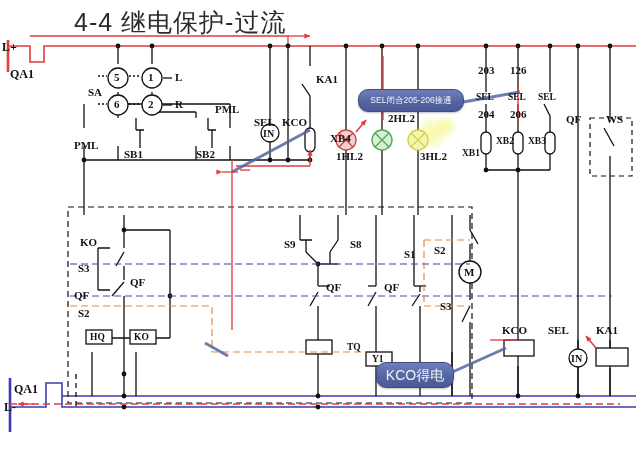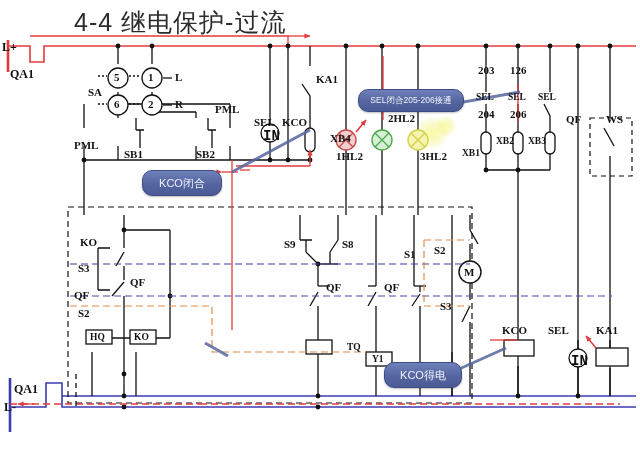--- a/index.html
+++ b/index.html
@@ -7,21 +7,21 @@
        font-family:"Liberation Serif", serif;}
   #stage{position:relative;width:640px;height:390px;background:#fff;}
   svg.sheet{position:absolute;left:0;top:0;width:640px;height:459px;}
 
   .ttl{position:absolute;font-family:"Liberation Sans", sans-serif;
        font-size:25px;color:#2b2b2b;letter-spacing:1px;white-space:nowrap;}
 
   .lbl{position:absolute;font-family:"Liberation Serif", serif;
        font-weight:bold;font-size:11px;color:#111;white-space:nowrap;}
   .lbl.sm{font-size:9.5px;}
-  .lbl.xs{font-size:14px;font-family:Liberation Mono, monospace;}
+  .lbl.xs{font-size:10px;}
   .lbl.bg{font-size:12px;}
 
   .cbox{position:absolute;border-radius:10px;
         background:linear-gradient(180deg,#6f7fba 0%,#55659f 55%,#4a5a96 100%);
         border:1px solid #3d4c85;
         box-shadow:0 1px 2px rgba(0,0,0,.25);
         color:#eef1fa;font-family:"Liberation Sans", sans-serif;
         display:flex;align-items:center;justify-content:center;
         text-align:center;line-height:1;}
 
@@ -340,34 +340,33 @@
   <div class="lbl" style="left:566px;top:113px;">QF</div>
   <div class="lbl" style="left:572px;top:113px;margin-left:34px;">WS</div>
 
   <div class="lbl" style="left:80px;top:236px;">KO</div>
   <div class="lbl" style="left:78px;top:262px;">S3</div>
   <div class="lbl" style="left:130px;top:276px;">QF</div>
   <div class="lbl" style="left:74px;top:289px;">QF</div>
   <div class="lbl" style="left:78px;top:307px;">S2</div>
 
   <div class="lbl" style="left:284px;top:238px;">S9</div>
-  <div class="lbl" style="left:342px;top:238px;">S8</div>
+  <div class="lbl" style="left:350px;top:238px;">S8</div>
   <div class="lbl" style="left:326px;top:281px;">QF</div>
   <div class="lbl" style="left:384px;top:281px;">QF</div>
   <div class="lbl" style="left:404px;top:248px;">S1</div>
   <div class="lbl" style="left:434px;top:244px;">S2</div>
   <div class="lbl" style="left:440px;top:300px;">S3</div>
   <div class="lbl" style="left:464px;top:266px;color:#111;">M</div>
 
   <div class="lbl sm" style="left:90px;top:332px;">HQ</div>
   <div class="lbl sm" style="left:134px;top:332px;">KO</div>
   <div class="lbl sm" style="left:310px;top:342px;margin-left:37px;">TQ</div>
   <div class="lbl sm" style="left:372px;top:354px;">Y1</div>
   <div class="lbl" style="left:502px;top:324px;">KCO</div>
   <div class="lbl" style="left:548px;top:324px;">SEL</div>
   <div class="lbl xs" style="left:571px;top:353px;">IN</div>
   <div class="lbl" style="left:596px;top:324px;">KA1</div>
 
-  <div class="cbox" style="left:142px;top:170px;width:78px;height:24px;font-size:11px;">KCO闭合</div>
   <div class="cbox" style="left:358px;top:89px;width:104px;height:21px;font-size:8.5px;">SEL闭合205-206接通</div>
-  <div class="cbox" style="left:384px;top:362px;width:76px;height:24px;font-size:11px;text-align:right;">KCO得电</div>
+  <div class="cbox" style="left:376px;top:362px;width:76px;height:24px;font-size:14px;text-align:right;">KCO得电</div>
 
 </div>
 
 </body></html>

